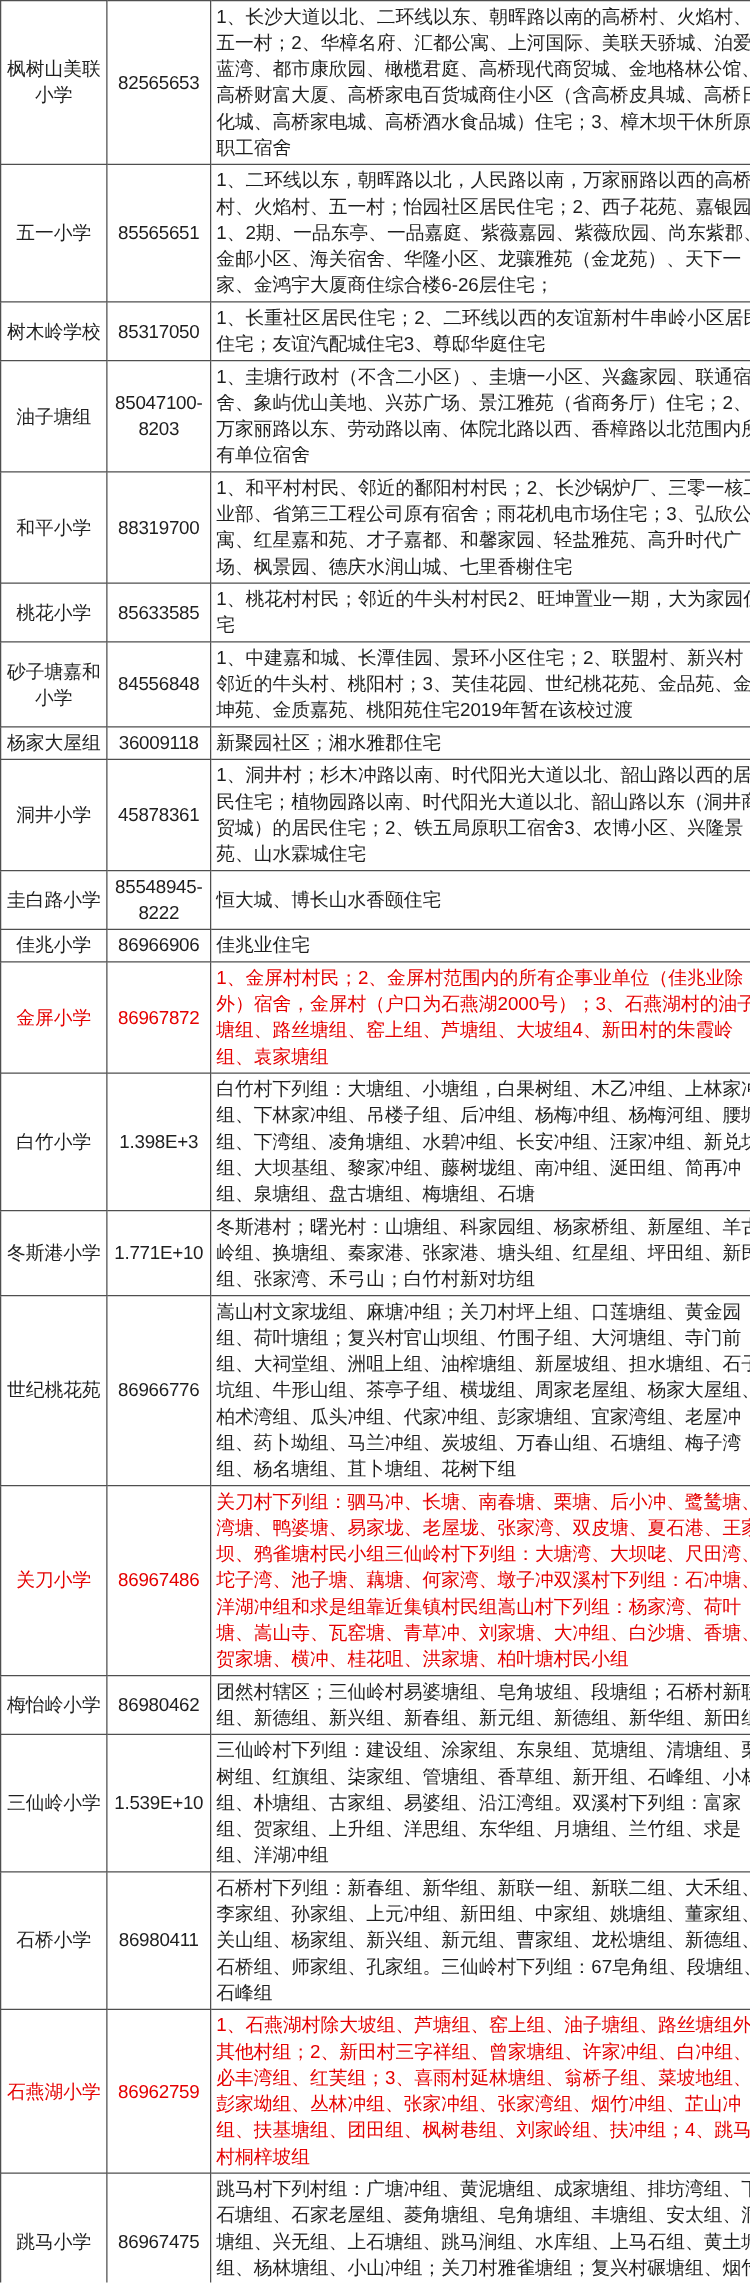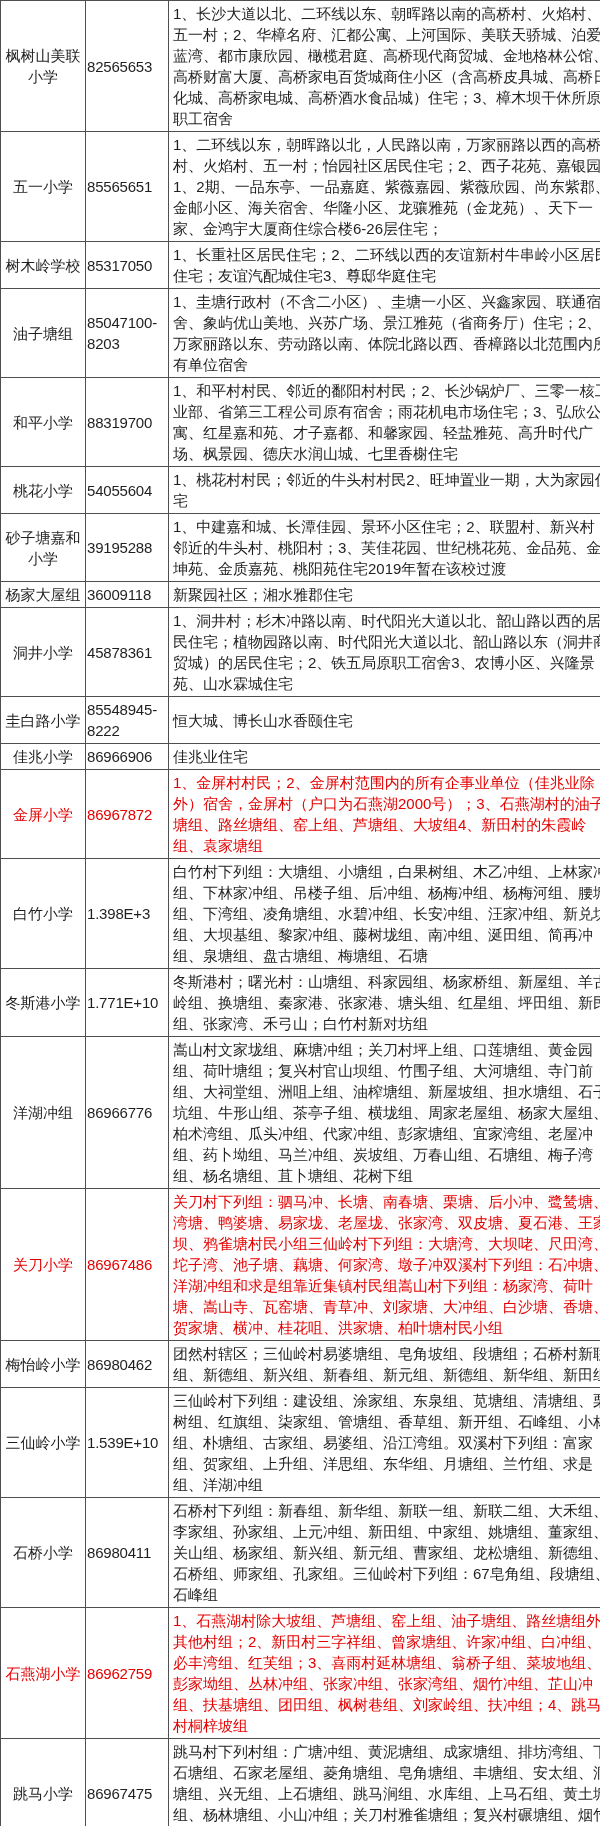--- a/index.html
+++ b/index.html
@@ -27,21 +27,21 @@
     vertical-align: middle;
     word-break: break-word;
   }
   td.col-school {
     width: 80px;
     text-align: center;
     padding: 2px 2px;
   }
   td.col-phone {
     width: 80px;
-    text-align: left;
+    text-align: center;
     padding: 2px 1px;
     font-size: 14px;
     letter-spacing: -0.2px;
   }
   td.col-district {
     width: 440px;
     text-align: left;
     padding: 2px 4px;
   }
   tr.hl td {
@@ -73,26 +73,26 @@
         <td class="col-phone">85047100-8203</td>
         <td class="col-district">1、圭塘行政村（不含二小区）、圭塘一小区、兴鑫家园、联通宿舍、象屿优山美地、兴苏广场、景江雅苑（省商务厅）住宅；2、万家丽路以东、劳动路以南、体院北路以西、香樟路以北范围内所有单位宿舍</td>
       </tr>
       <tr>
         <td class="col-school">和平小学</td>
         <td class="col-phone">88319700</td>
         <td class="col-district">1、和平村村民、邻近的鄱阳村村民；2、长沙锅炉厂、三零一核工业部、省第三工程公司原有宿舍；雨花机电市场住宅；3、弘欣公寓、红星嘉和苑、才子嘉都、和馨家园、轻盐雅苑、高升时代广场、枫景园、德庆水润山城、七里香榭住宅</td>
       </tr>
       <tr>
         <td class="col-school">桃花小学</td>
-        <td class="col-phone">54055604</td>
+        <td class="col-phone">85633585</td>
         <td class="col-district">1、桃花村村民；邻近的牛头村村民2、旺坤置业一期，大为家园住宅</td>
       </tr>
       <tr>
         <td class="col-school">砂子塘嘉和小学</td>
-        <td class="col-phone">39195288</td>
+        <td class="col-phone">84556848</td>
         <td class="col-district">1、中建嘉和城、长潭佳园、景环小区住宅；2、联盟村、新兴村；邻近的牛头村、桃阳村；3、芙佳花园、世纪桃花苑、金品苑、金坤苑、金质嘉苑、桃阳苑住宅2019年暂在该校过渡</td>
       </tr>
       <tr>
         <td class="col-school">杨家大屋组</td>
         <td class="col-phone">36009118</td>
         <td class="col-district">新聚园社区；湘水雅郡住宅</td>
       </tr>
       <tr>
         <td class="col-school">洞井小学</td>
         <td class="col-phone">45878361</td>
@@ -117,21 +117,21 @@
         <td class="col-school">白竹小学</td>
         <td class="col-phone">1.398E+3</td>
         <td class="col-district">白竹村下列组：大塘组、小塘组，白果树组、木乙冲组、上林家冲组、下林家冲组、吊楼子组、后冲组、杨梅冲组、杨梅河组、腰塘组、下湾组、凌角塘组、水碧冲组、长安冲组、汪家冲组、新兑坊组、大坝基组、黎家冲组、藤树垅组、南冲组、涎田组、简再冲组、泉塘组、盘古塘组、梅塘组、石塘</td>
       </tr>
       <tr>
         <td class="col-school">冬斯港小学</td>
         <td class="col-phone">1.771E+10</td>
         <td class="col-district">冬斯港村；曙光村：山塘组、科家园组、杨家桥组、新屋组、羊古岭组、换塘组、秦家港、张家港、塘头组、红星组、坪田组、新民组、张家湾、禾弓山；白竹村新对坊组</td>
       </tr>
       <tr>
-        <td class="col-school">洋湖冲组</td>
+        <td class="col-school">世纪桃花苑</td>
         <td class="col-phone">86966776</td>
         <td class="col-district">嵩山村文家垅组、麻塘冲组；关刀村坪上组、口莲塘组、黄金园组、荷叶塘组；复兴村官山坝组、竹围子组、大河塘组、寺门前组、大祠堂组、洲咀上组、油榨塘组、新屋坡组、担水塘组、石子坑组、牛形山组、茶亭子组、横垅组、周家老屋组、杨家大屋组、柏术湾组、瓜头冲组、代家冲组、彭家塘组、宜家湾组、老屋冲组、药卜坳组、马兰冲组、炭坡组、万春山组、石塘组、梅子湾组、杨名塘组、苴卜塘组、花树下组</td>
       </tr>
       <tr class="hl">
         <td class="col-school">关刀小学</td>
         <td class="col-phone">86967486</td>
         <td class="col-district">关刀村下列组：驷马冲、长塘、南春塘、栗塘、后小冲、鹭鸶塘、湾塘、鸭婆塘、易家垅、老屋垅、张家湾、双皮塘、夏石港、王家坝、鸦雀塘村民小组三仙岭村下列组：大塘湾、大坝咾、尺田湾、坨子湾、池子塘、藕塘、何家湾、墩子冲双溪村下列组：石冲塘、洋湖冲组和求是组靠近集镇村民组嵩山村下列组：杨家湾、荷叶塘、嵩山寺、瓦窑塘、青草冲、刘家塘、大冲组、白沙塘、香塘、贺家塘、横冲、桂花咀、洪家塘、柏叶塘村民小组</td>
       </tr>
       <tr>
         <td class="col-school">梅怡岭小学</td>

